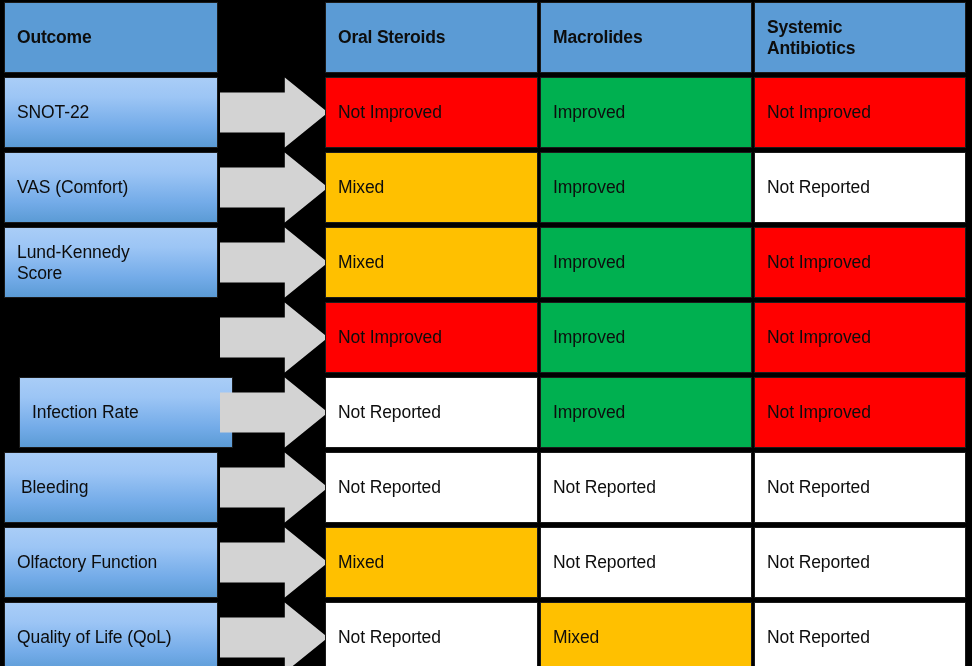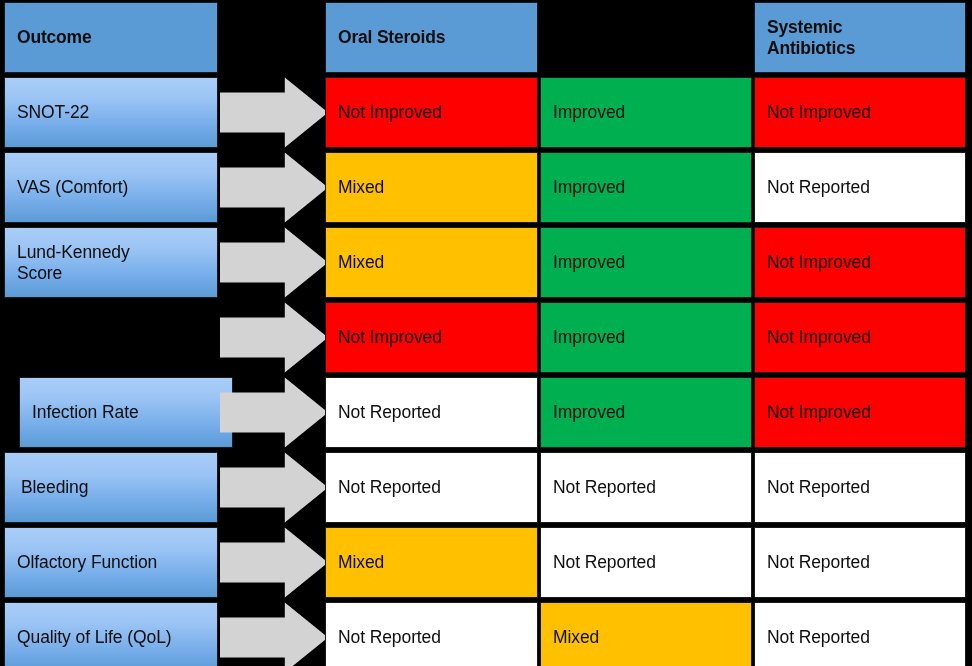--- a/index.html
+++ b/index.html
@@ -50,20 +50,21 @@
     pointer-events:none;
   }
   .arrow svg{display:block;}
 </style>
 </head>
 <body>
 
 <div id="table-wrap">
     <div class="cell header" style="left: 4px; top: 2px; width: 214px; height: 71px;">Outcome</div>
     <div class="cell header" style="left: 325px; top: 2px; width: 213px; height: 71px;">Oral Steroids</div>
+    <div class="cell header" style="left: 540px; top: 2px; width: 212px; height: 71px;">Macrolides</div>
     <div class="cell header" style="left: 754px; top: 2px; width: 212px; height: 71px;">Systemic
 Antibiotics</div>
     <div class="cell outcome" style="left: 4px; top: 77px; width: 214px; height: 71px;">SNOT-22</div>
     <div class="arrow" style="left: 220px; top: 75px; width: 108px; height: 75px;">
       <svg width="108" height="75" viewBox="0 0 108 75">
         <polygon points="0.0,17.6 64.8,17.6 64.8,2.6 108.0,37.5 64.8,72.4 64.8,57.4 0.0,57.4" fill="#D3D3D3"></polygon>
       </svg>
     </div>
     <div class="cell st-red" style="left: 325px; top: 77px; width: 213px; height: 71px;">Not Improved</div>
     <div class="cell st-green" style="left: 540px; top: 77px; width: 212px; height: 71px;">Improved</div>

